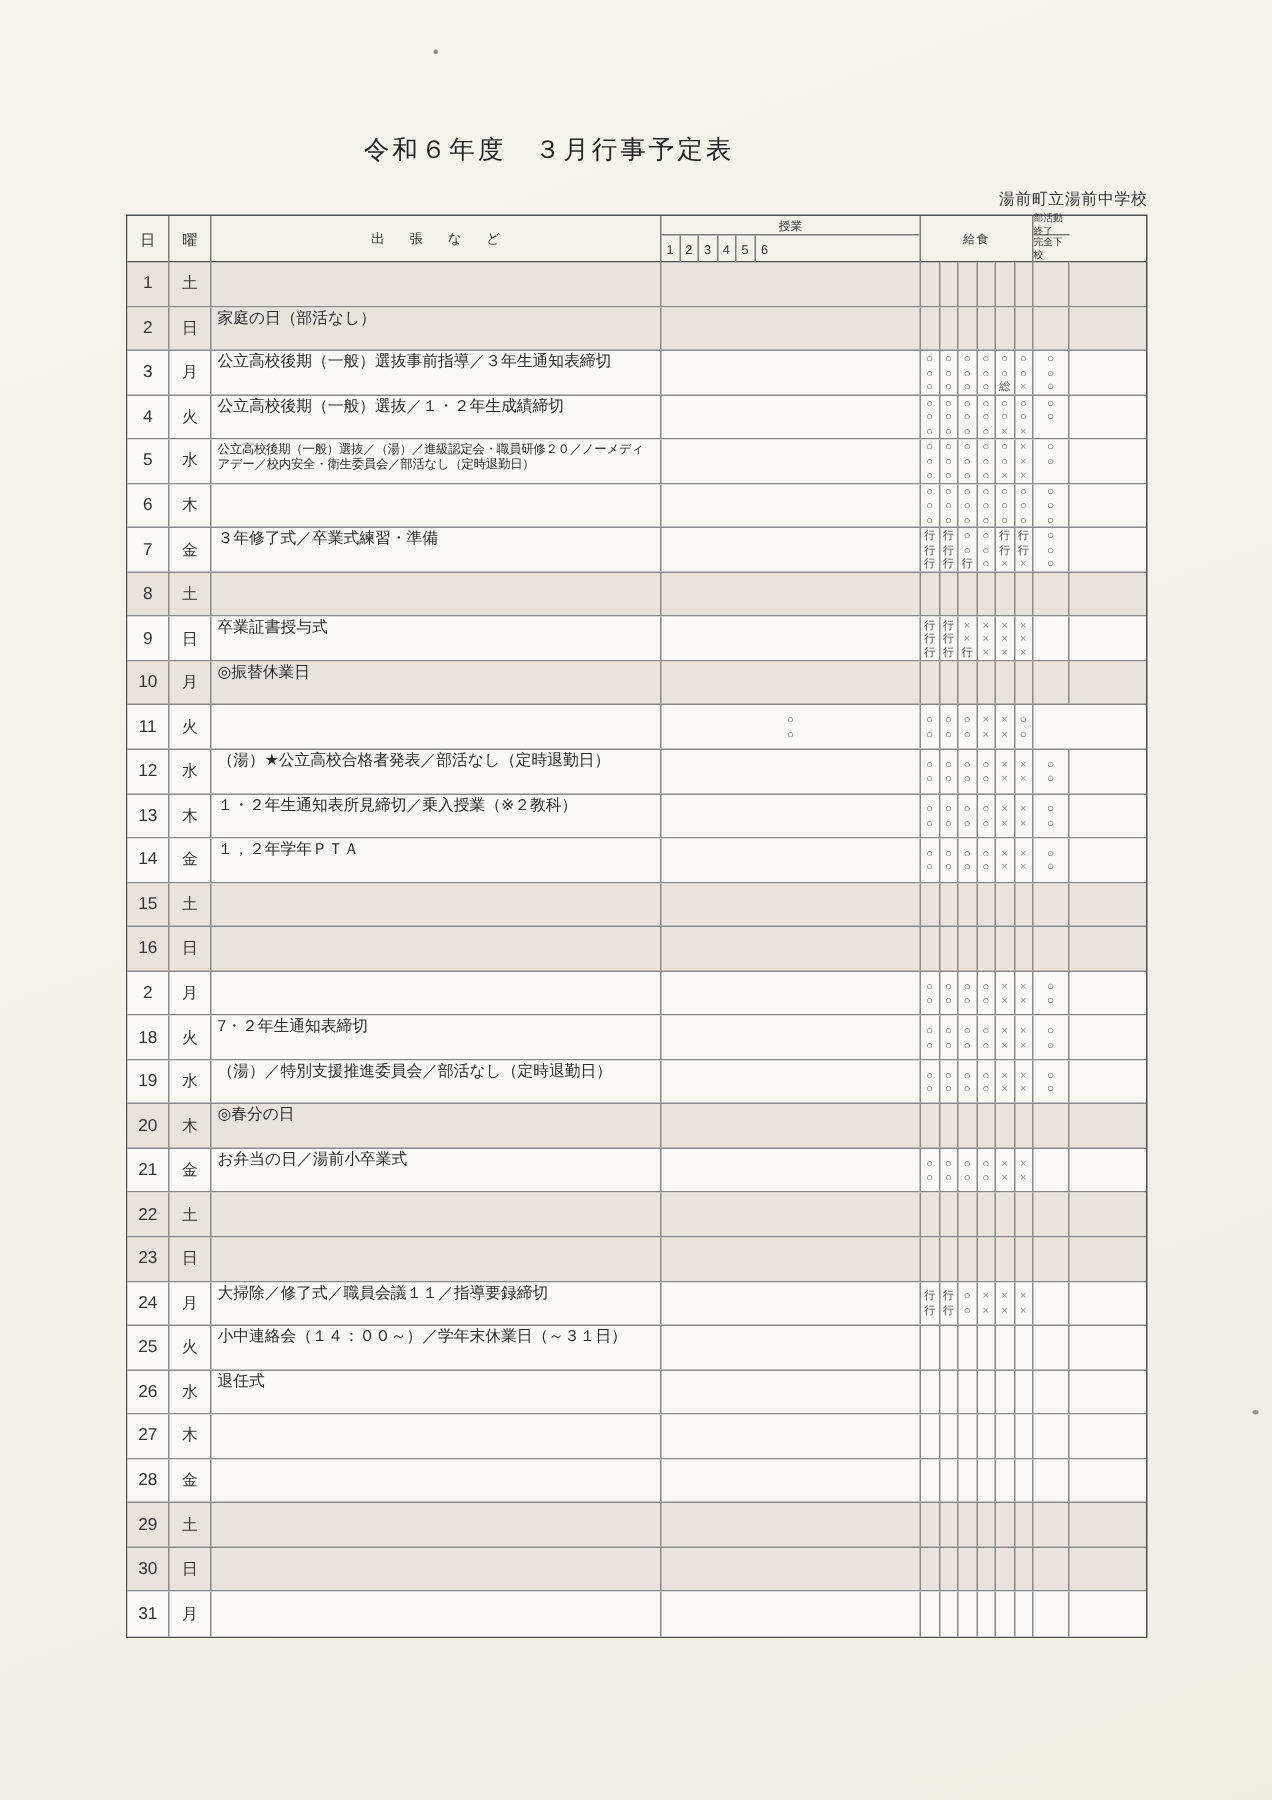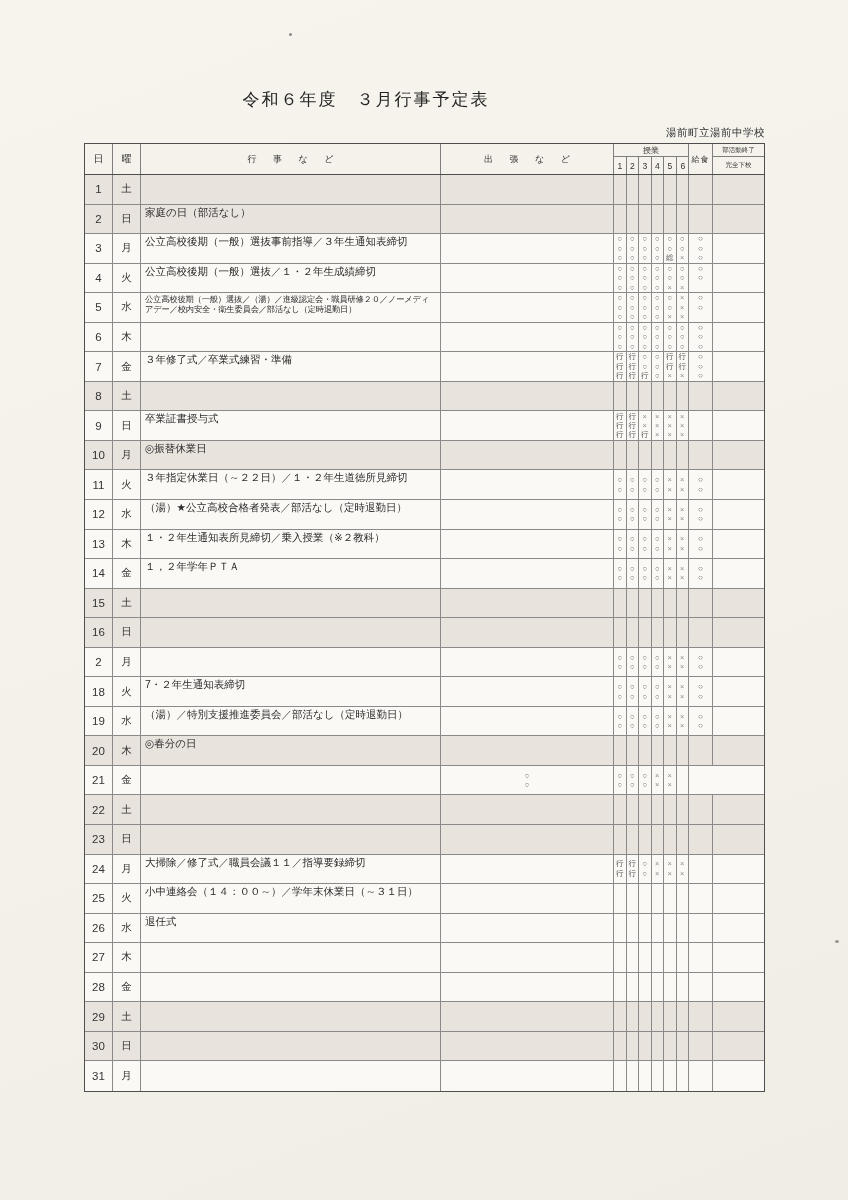--- a/index.html
+++ b/index.html
@@ -66,21 +66,20 @@
 <div class="speck1"></div>
 <div class="speck2"></div>
 
 <div class="title">令和６年度　３月行事予定表</div>
 <div class="school">湯前町立湯前中学校</div>
 
 <div class="sheet">
   <div class="thead">
     <div class="hc">日</div>
     <div class="hc">曜</div>
-    <div class="hc h-ev">行 事 な ど</div>
     <div class="hc h-trip">出 張 な ど</div>
     <div class="h-periods">
       <div class="h-cls">授業</div>
       <div class="h-nums">
         <span>1</span>
         <span>2</span>
         <span>3</span>
         <span>4</span>
         <span>5</span>
         <span>6</span>
@@ -397,21 +396,20 @@
         <div class="tc c-per"></div>
         <div class="tc c-per"></div>
         <div class="tc c-per"></div>
         <div class="tc c-per"></div>
         <div class="tc c-lunch"></div>
         <div class="tc c-last"></div>
       </div>
       <div class="trow">
         <div class="tc c-day">11</div>
         <div class="tc c-wd">火</div>
-        <div class="tc c-ev">３年指定休業日（～２２日）／１・２年生道徳所見締切</div>
         <div class="tc c-trip"></div>
         <div class="tc c-per">
           <span class="mline">○</span>
           <span class="mline">○</span>
         </div>
         <div class="tc c-per">
           <span class="mline">○</span>
           <span class="mline">○</span>
         </div>
         <div class="tc c-per">
@@ -684,20 +682,21 @@
         <div class="tc c-per"></div>
         <div class="tc c-per"></div>
         <div class="tc c-per"></div>
         <div class="tc c-per"></div>
         <div class="tc c-lunch"></div>
         <div class="tc c-last"></div>
       </div>
       <div class="trow">
         <div class="tc c-day">21</div>
         <div class="tc c-wd">金</div>
+        <div class="tc c-ev">お弁当の日／湯前小卒業式</div>
         <div class="tc c-trip"></div>
         <div class="tc c-per">
           <span class="mline">○</span>
           <span class="mline">○</span>
         </div>
         <div class="tc c-per">
           <span class="mline">○</span>
           <span class="mline">○</span>
         </div>
         <div class="tc c-per">

